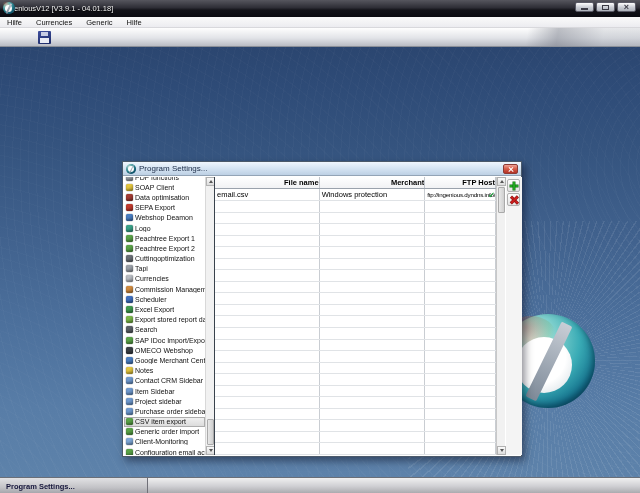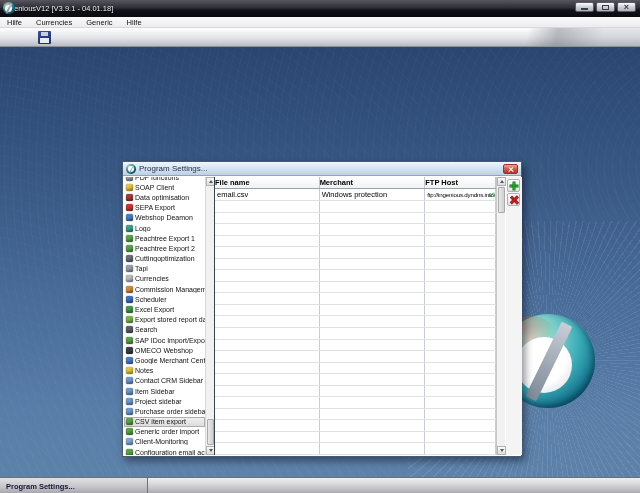--- a/index.html
+++ b/index.html
@@ -80,21 +80,21 @@
   .arr{position:absolute;left:0;width:9px;height:9px;background:linear-gradient(180deg,#fafafa,#dcdcdc);border:1px solid #b2b2b2;display:flex;align-items:center;justify-content:center;}
   .arr.up{top:0;} .arr.down{bottom:0;}
   .tri-up{width:0;height:0;border-left:2.5px solid transparent;border-right:2.5px solid transparent;border-bottom:3.5px solid #555;}
   .tri-down{width:0;height:0;border-left:2.5px solid transparent;border-right:2.5px solid transparent;border-top:3.5px solid #555;}
   .thumb{position:absolute;left:0.5px;width:7px;height:26px;background:linear-gradient(90deg,#e8e8e8,#cfcfcf);border:1px solid #aaa;border-radius:1px;}
   .sb-scroll .thumb{bottom:10px;} .tbl-scroll .thumb{top:10px;}
 
   
   .tbl{position:absolute;left:90px;top:0;width:282px;height:100%;border-left:1px solid #39424c;background:#fff;}
   .thead{display:flex;height:12px;background:linear-gradient(180deg,#ffffff,#f1f2f4);border-bottom:1px solid #9aa2ac;}
-  .th{font-size:7.5px;font-weight:bold;color:#000;text-align:left;line-height:12px;border-right:1px solid #c2c6cc;overflow:hidden;}
+  .th{font-size:7.5px;font-weight:bold;color:#000;text-align:right;line-height:12px;border-right:1px solid #c2c6cc;overflow:hidden;}
   .tbody{display:flex;flex-direction:column;position:absolute;top:12px;bottom:0;left:0;right:0;}
   .tr{flex:1;display:flex;border-bottom:1px solid #e0e3e6;}
   .td{font-size:7.5px;color:#000;padding:0 2px;line-height:11px;border-right:1px solid #c9cdd2;white-space:nowrap;overflow:hidden;position:relative;}
   .td.c2{font-size:6.2px;letter-spacing:-0.2px;}
   .c0{width:105px;} .c1{width:106px;} .c2{width:71px;}
   .check{position:absolute;right:0px;top:0.5px;font-family:"DejaVu Sans",sans-serif;font-size:8px;color:#1e9e3e;letter-spacing:0;}
 
   
   .btn-strip{position:absolute;left:382px;top:0;width:16px;height:100%;background:#f4f4f4;}
   .mini-btn{position:absolute;left:1px;width:13px;height:13px;border:1px solid #b0b0b0;border-radius:2px;

